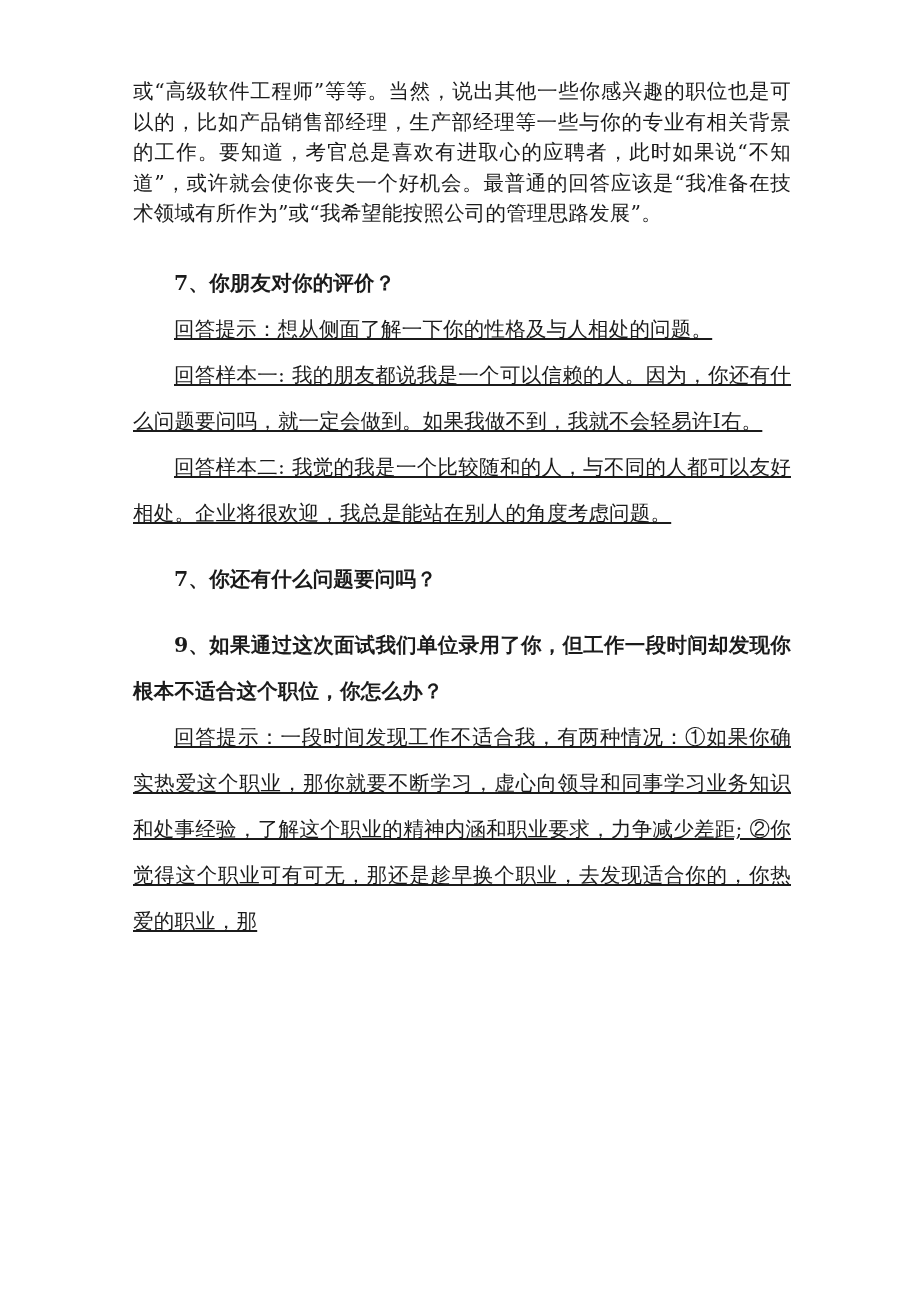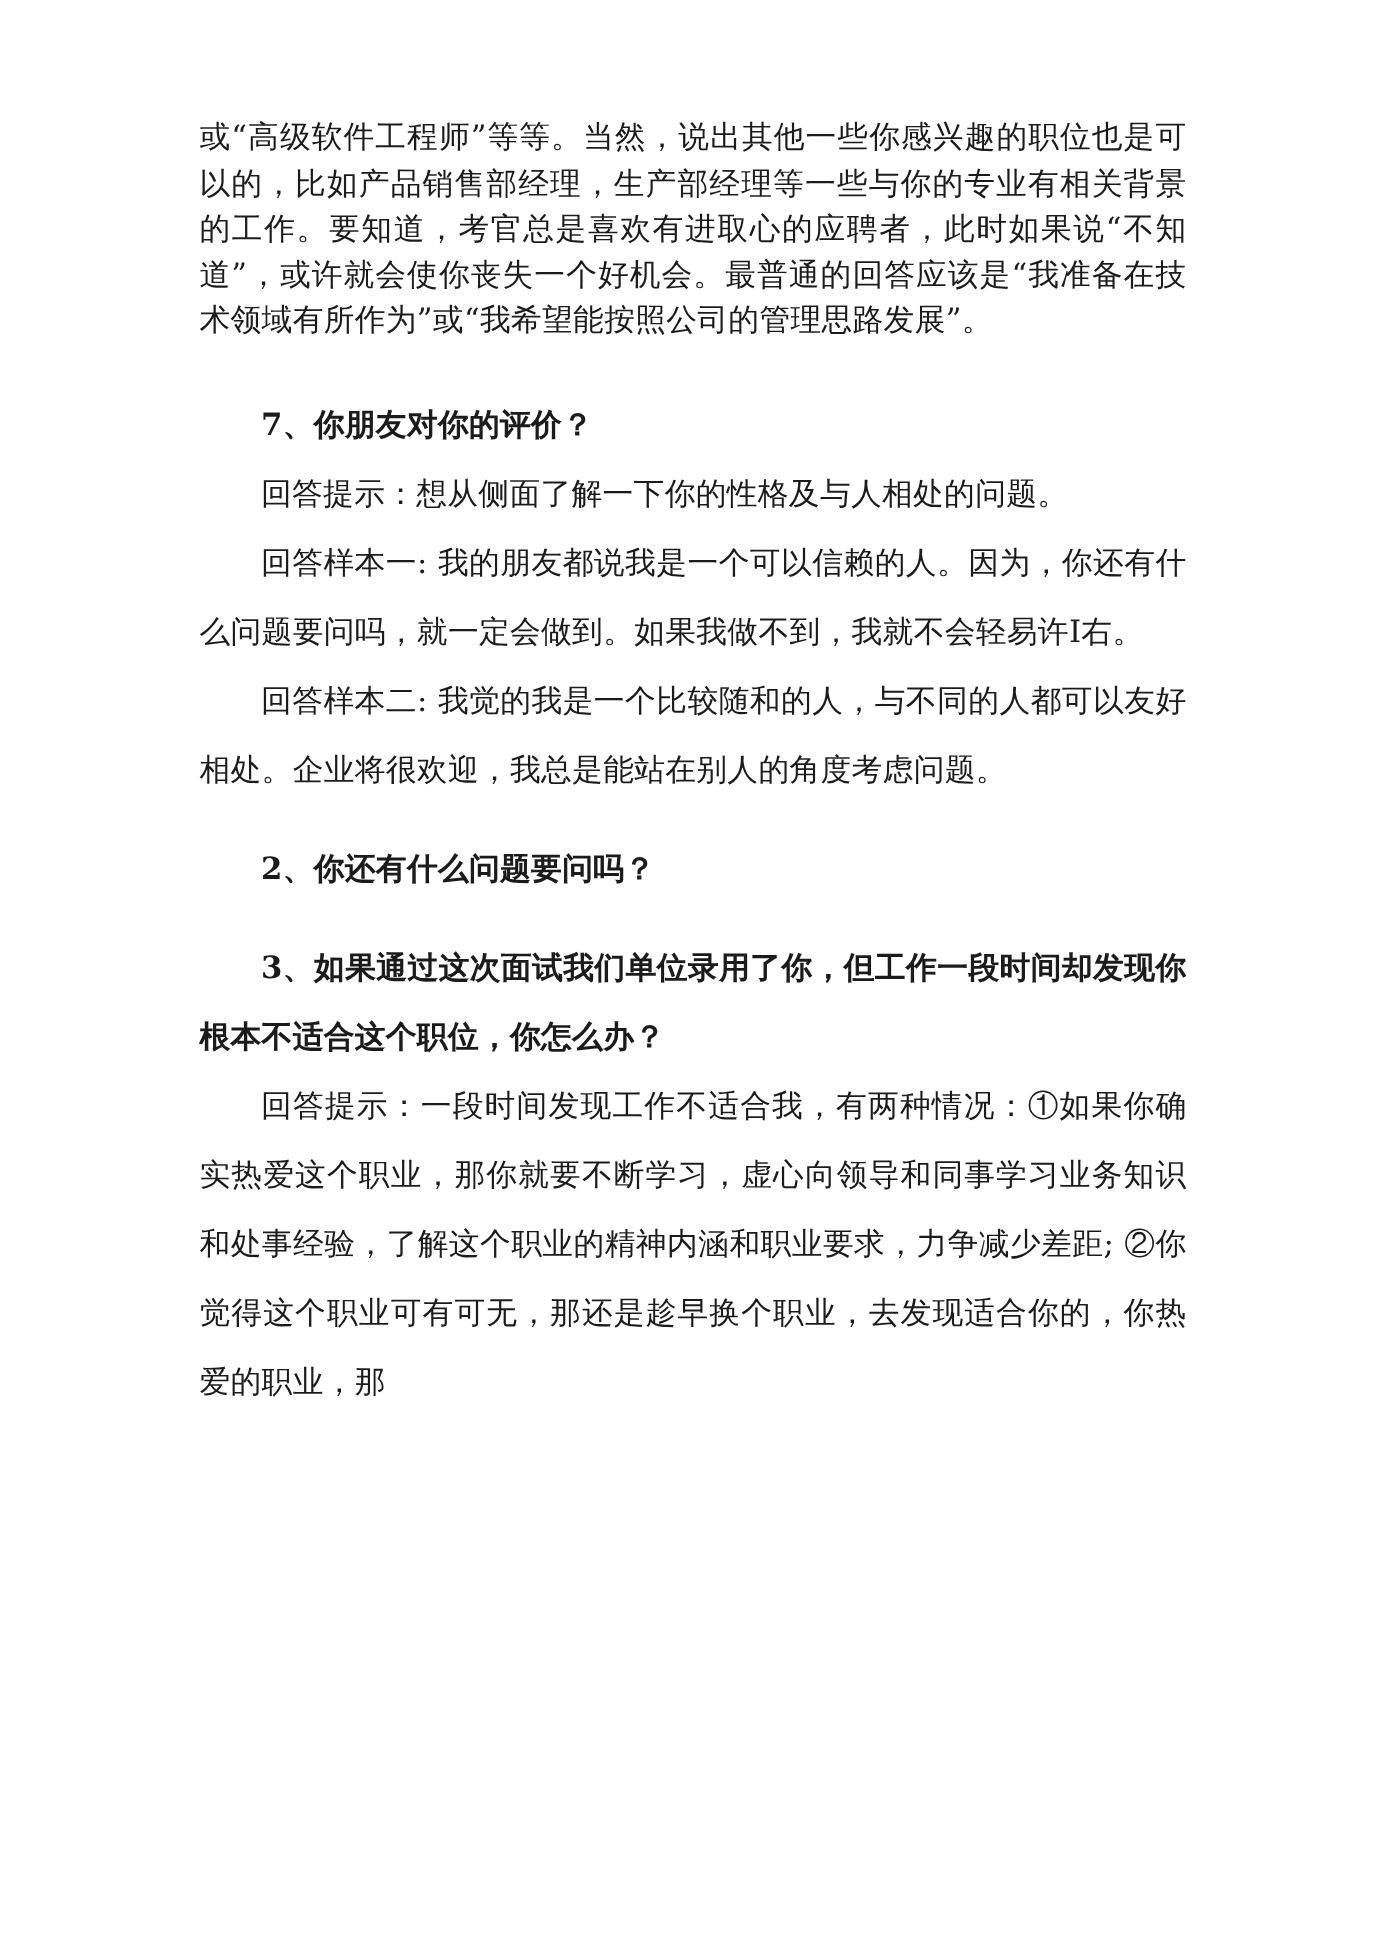--- a/index.html
+++ b/index.html
@@ -47,20 +47,21 @@
     line-height: 46px;
     text-indent: 2em;
     margin-bottom: 0;
     font-weight: bold;
   }
   
   .para.body {
     line-height: 46px;
     text-indent: 2em;
     margin-bottom: 0;
+    text-decoration: underline;
   }
   
   .gap-sm { height: 12px; }
   .gap-md { height: 20px; }
 </style>
 </head>
 <body>
 
 <div class="page">
   <div class="content">
@@ -72,23 +73,23 @@
     <p class="para heading">7、你朋友对你的评价？</p>
 
     <p class="para body">回答提示：想从侧面了解一下你的性格及与人相处的问题。</p>
 
     <p class="para body">回答样本一: 我的朋友都说我是一个可以信赖的人。因为，你还有什么问题要问吗，就一定会做到。如果我做不到，我就不会轻易许Ⅰ右。</p>
 
     <p class="para body">回答样本二: 我觉的我是一个比较随和的人，与不同的人都可以友好相处。企业将很欢迎，我总是能站在别人的角度考虑问题。</p>
 
     <div class="gap-md"></div>
 
-    <p class="para heading">2、你还有什么问题要问吗？</p>
+    <p class="para heading">7、你还有什么问题要问吗？</p>
 
 
     <div class="gap-md"></div>
 
-    <p class="para heading">3、如果通过这次面试我们单位录用了你，但工作一段时间却发现你根本不适合这个职位，你怎么办？</p>
+    <p class="para heading">9、如果通过这次面试我们单位录用了你，但工作一段时间却发现你根本不适合这个职位，你怎么办？</p>
 
     <p class="para body">回答提示：一段时间发现工作不适合我，有两种情况：①如果你确实热爱这个职业，那你就要不断学习，虚心向领导和同事学习业务知识和处事经验，了解这个职业的精神内涵和职业要求，力争减少差距; ②你觉得这个职业可有可无，那还是趁早换个职业，去发现适合你的，你热爱的职业，那</p>
 
   </div>
 </div>
 
 </body></html>

